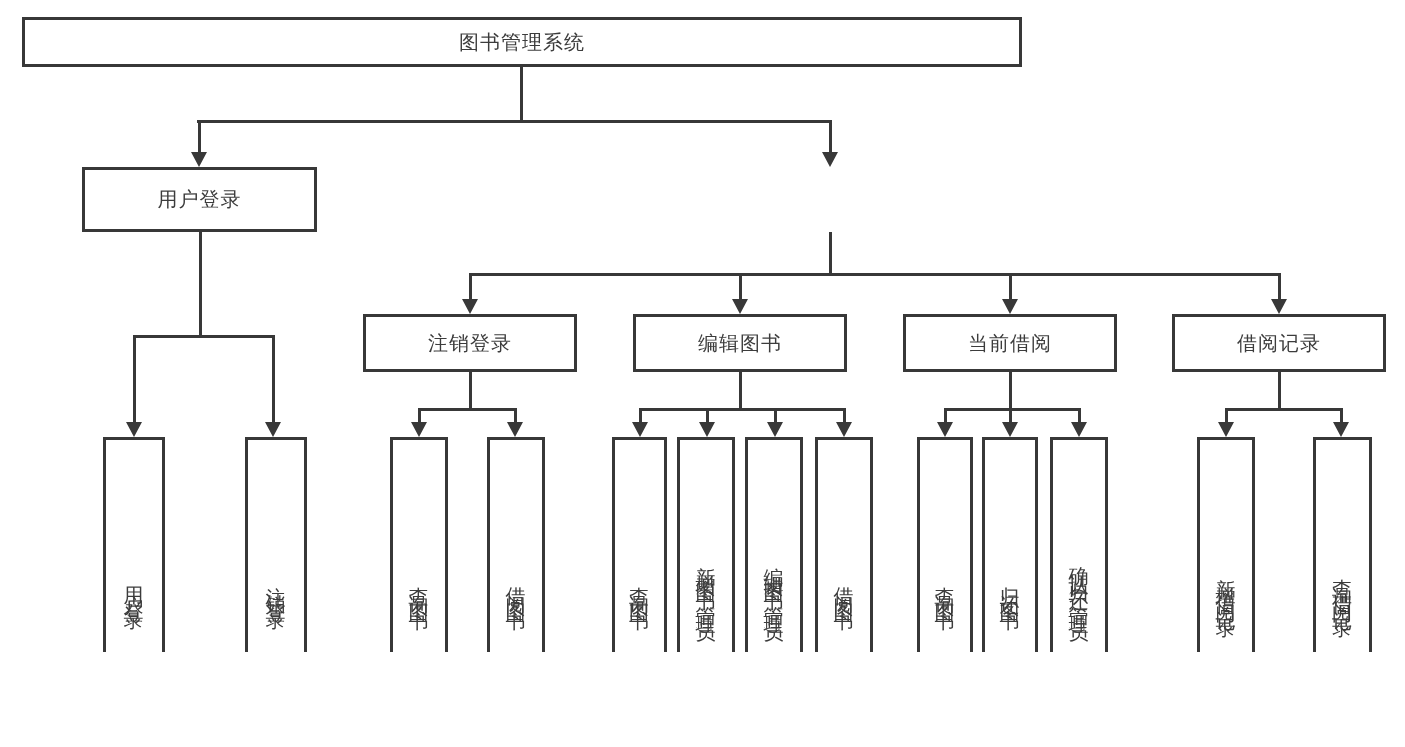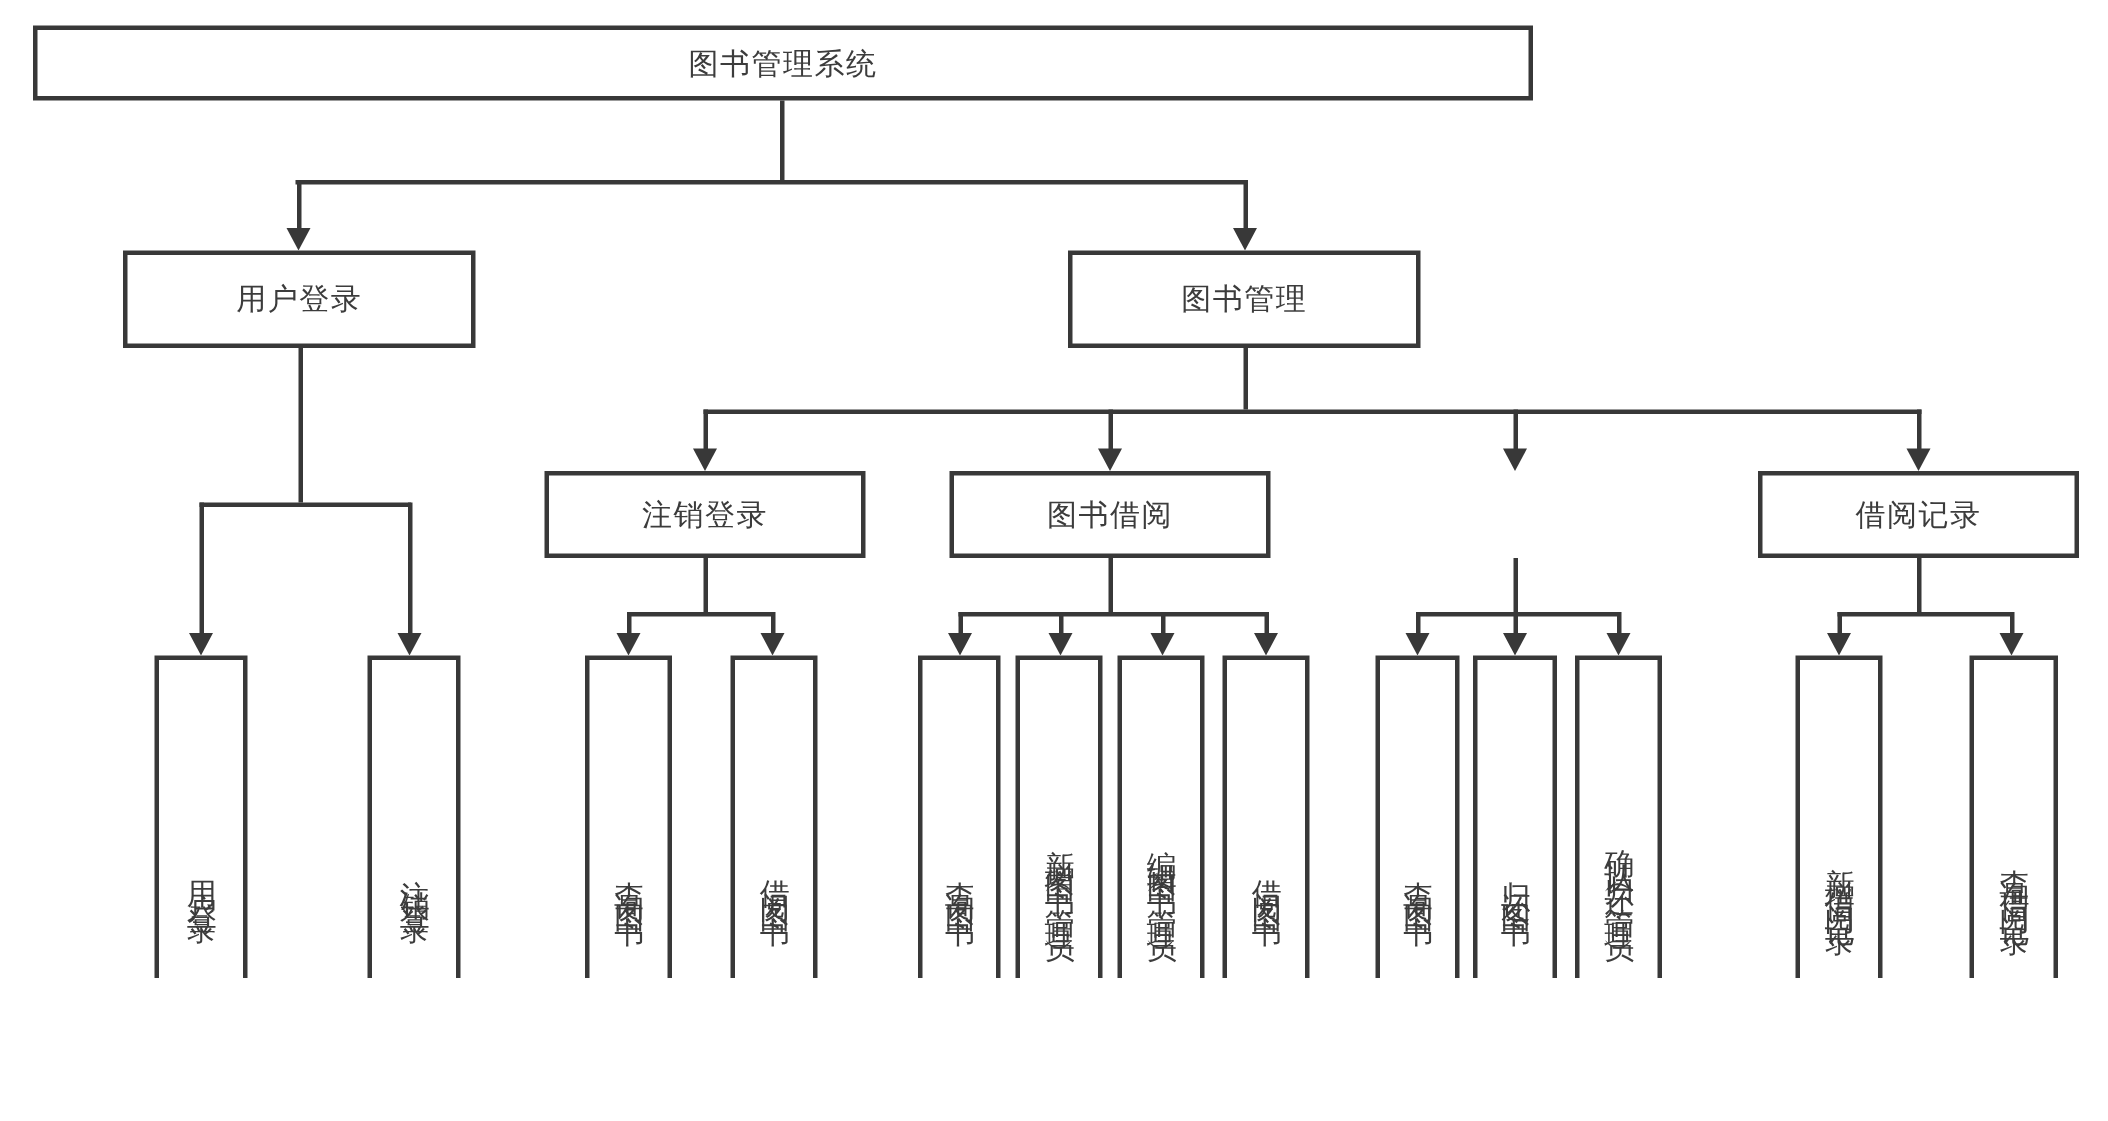--- a/index.html
+++ b/index.html
@@ -89,41 +89,41 @@
   </div>
 
   <div class="vline" style="left:521px;top:67px;height:53px"></div>
   <div class="hline" style="left:197px;top:120px;width:634px"></div>
   <div class="drop" style="left:199px;top:120px;height:47px"></div>
   <div class="drop" style="left:830px;top:120px;height:47px"></div>
 
   <div class="node h" style="left:82px;top:167px;width:235px;height:65px">
     <span class="label">用户登录</span>
   </div>
-  <div class="node h" style="left:712px;top:167px;width:235px;height:65px">
-    <span class="label">图书管理</span>
-  </div>
 
   <div class="vline" style="left:200px;top:232px;height:103px"></div>
   <div class="hline" style="left:133px;top:335px;width:141px"></div>
   <div class="drop" style="left:134px;top:335px;height:102px"></div>
   <div class="drop" style="left:273px;top:335px;height:102px"></div>
 
   <div class="vline" style="left:830px;top:232px;height:41px"></div>
   <div class="hline" style="left:469px;top:273px;width:812px"></div>
   <div class="drop" style="left:470px;top:273px;height:41px"></div>
   <div class="drop" style="left:740px;top:273px;height:41px"></div>
   <div class="drop" style="left:1010px;top:273px;height:41px"></div>
   <div class="drop" style="left:1279px;top:273px;height:41px"></div>
 
   <div class="node h" style="left:363px;top:314px;width:214px;height:58px">
     <span class="label">注销登录</span>
   </div>
   <div class="node h" style="left:633px;top:314px;width:214px;height:58px">
-    <span class="label">图书借阅</span>
+    <span class="label">编辑图书</span>
+  </div>
+  <div class="node h" style="left:903px;top:314px;width:214px;height:58px">
+    <span class="label">当前借阅</span>
   </div>
   <div class="node h" style="left:1172px;top:314px;width:214px;height:58px">
     <span class="label">借阅记录</span>
   </div>
 
   <div class="vline" style="left:470px;top:372px;height:36px"></div>
   <div class="hline" style="left:418px;top:408px;width:98px"></div>
   <div class="drop" style="left:419px;top:408px;height:29px"></div>
   <div class="drop" style="left:515px;top:408px;height:29px"></div>
 

